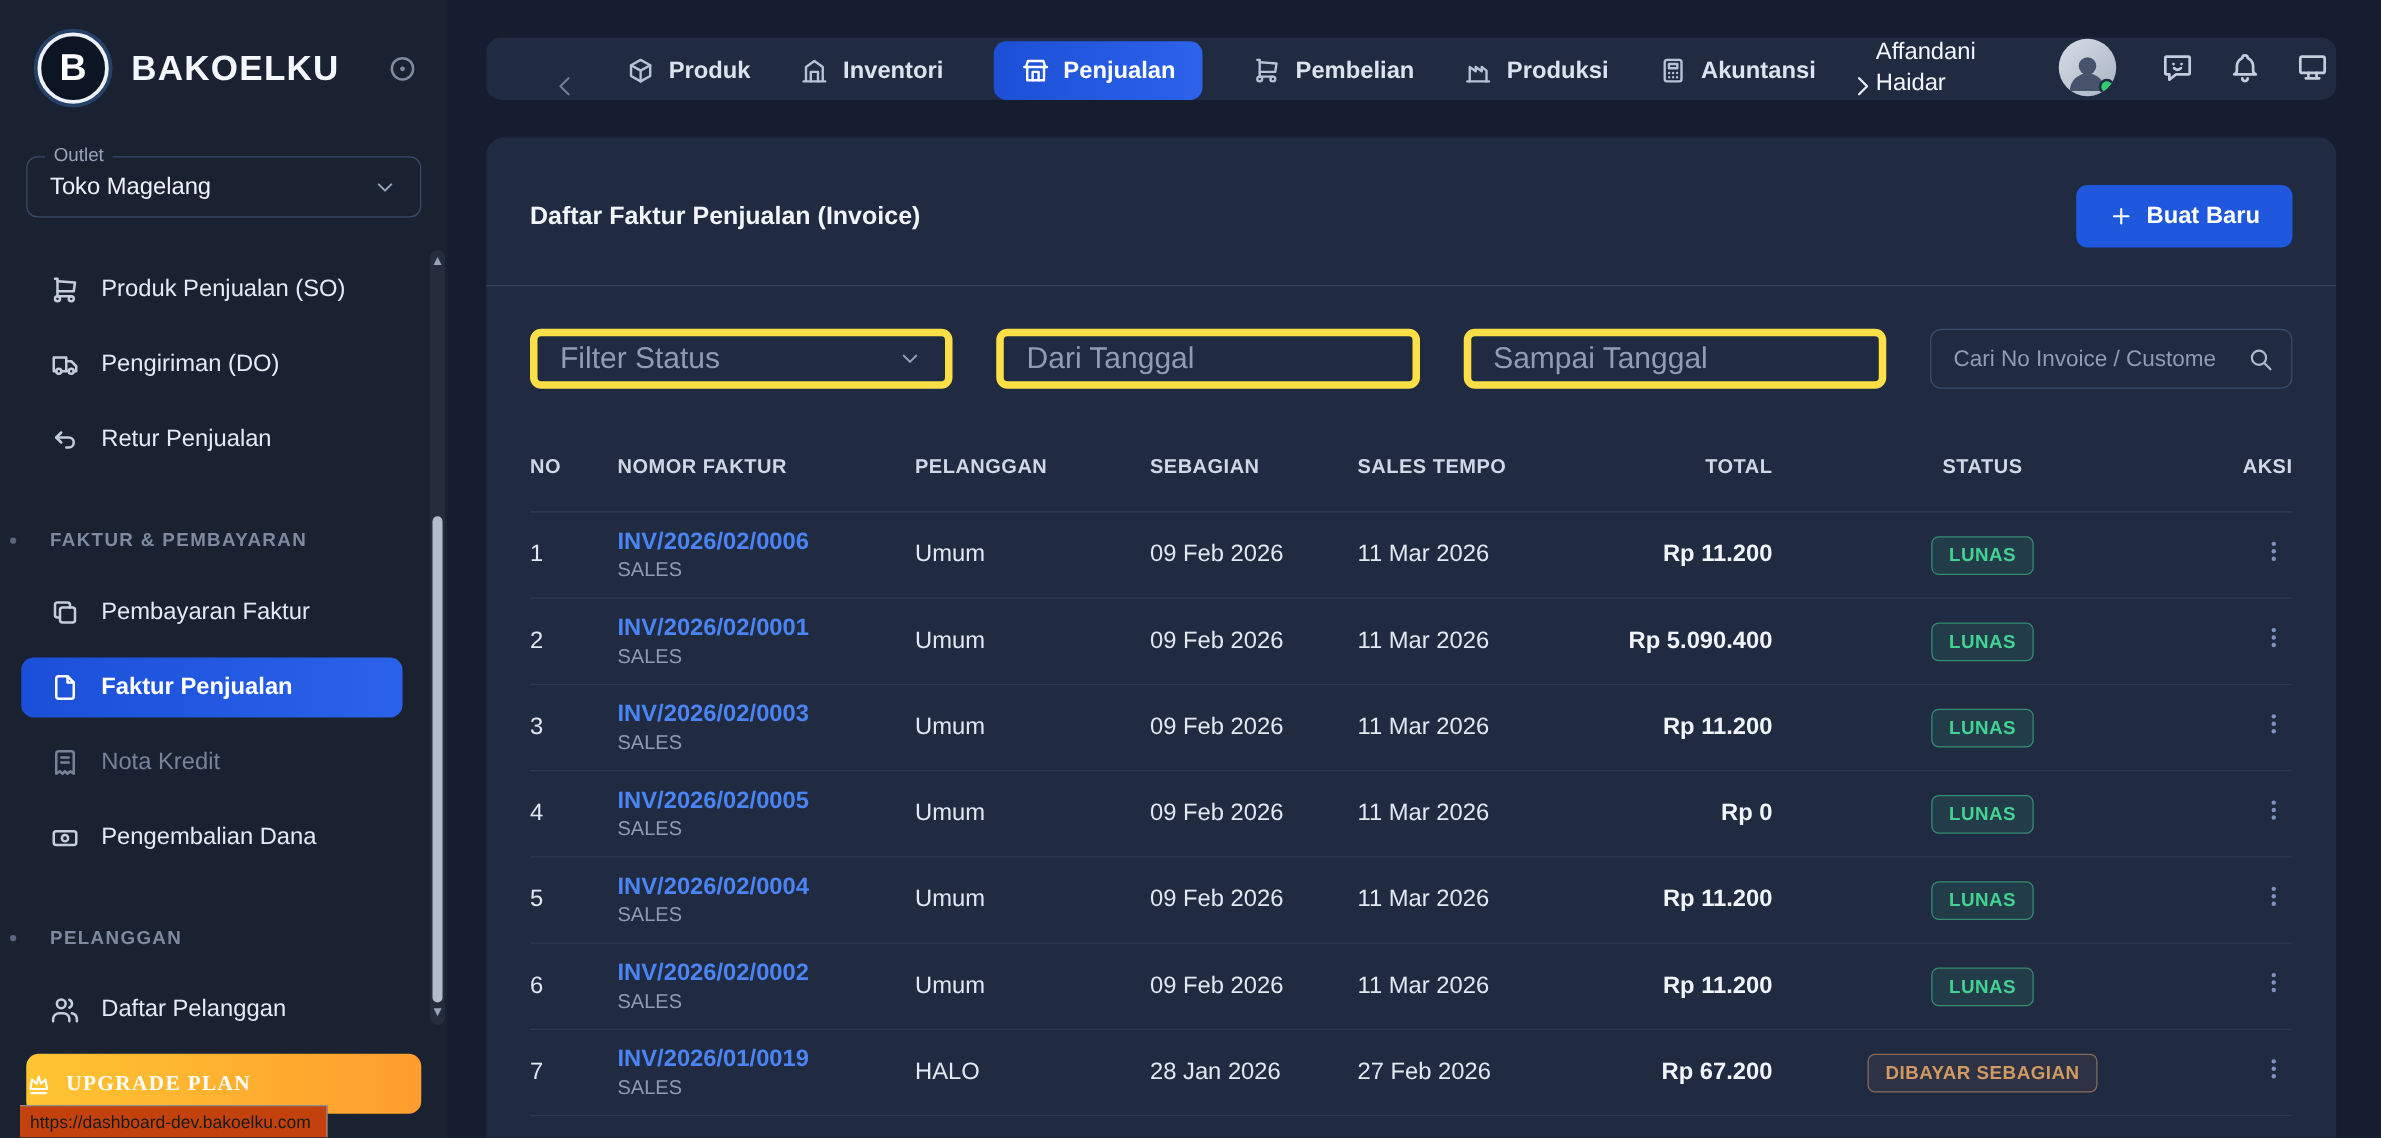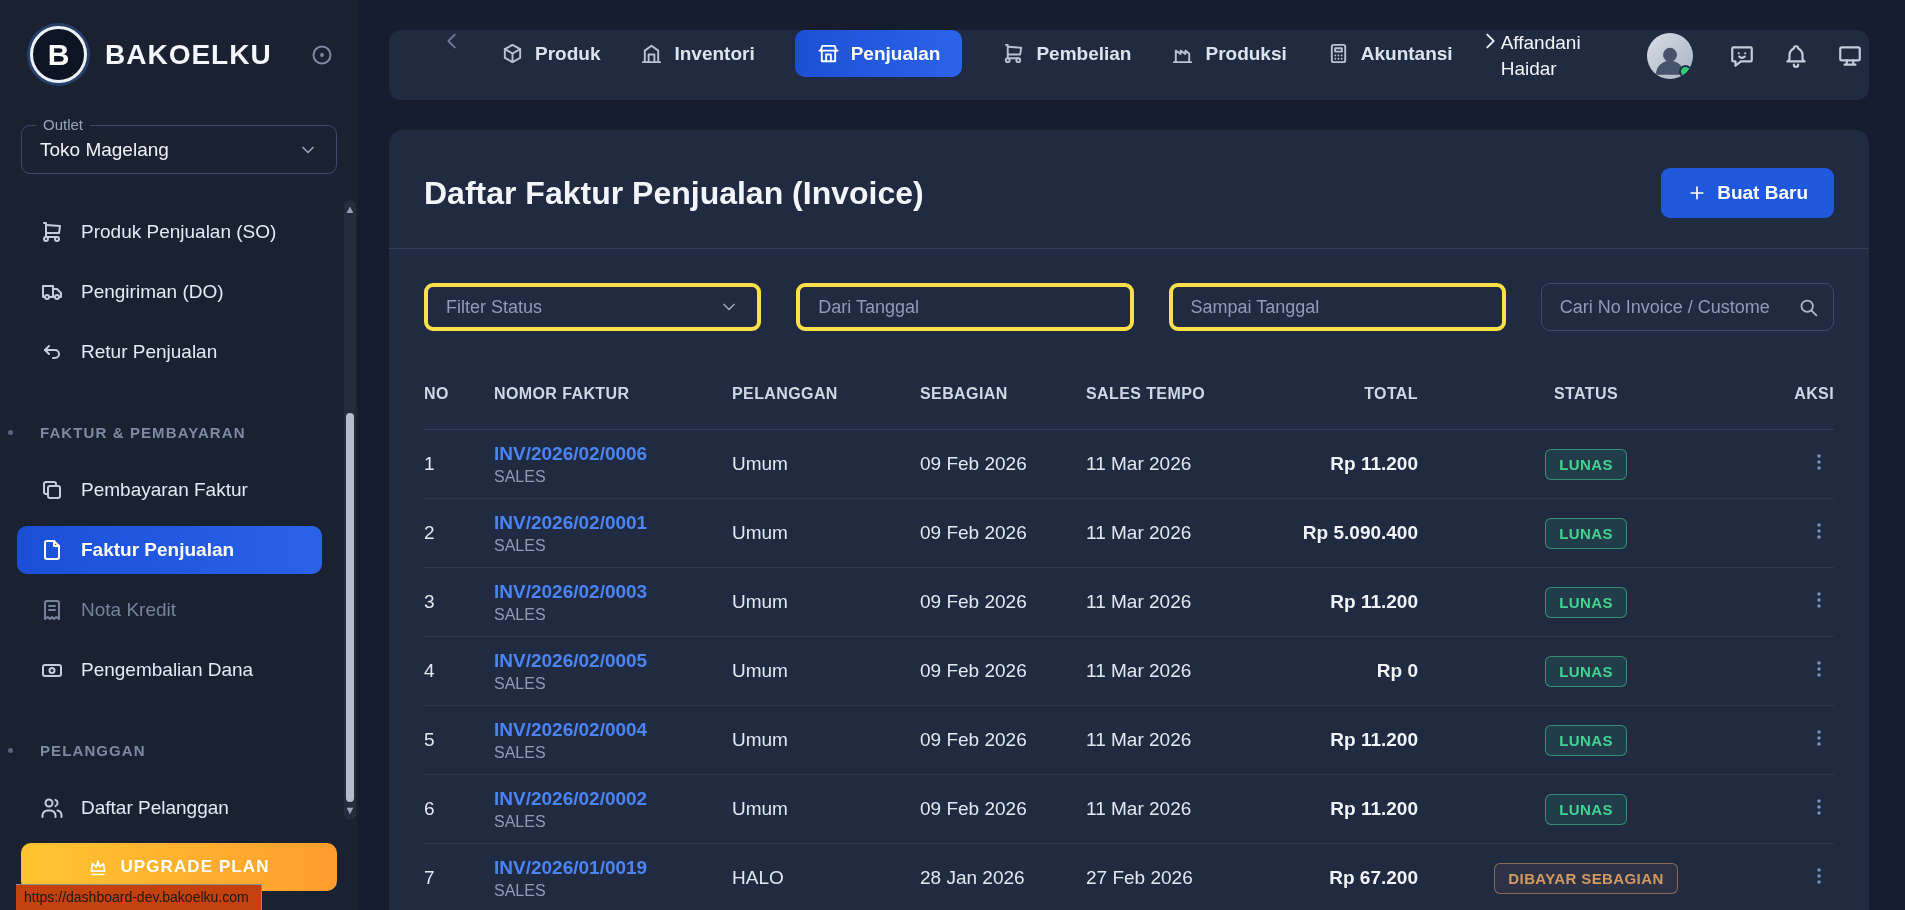--- a/index.html
+++ b/index.html
@@ -60,41 +60,41 @@
     display:flex; align-items:center;
     font-size:15px; font-weight:700; letter-spacing:1.1px; color:#7e8aa0;
   }
   .sec::before {
     content:""; position:absolute; left:-9px; top:8px;
     width:5px; height:5px; border-radius:50%; background:#59657c;
   }
 
   .upgrade {
     position:absolute; left:21px; right:21px; bottom:19px; height:48px;
-    border:none; border-radius:10px; cursor:pointer; font-family:Liberation Sans, sans-serif;
+    border:none; border-radius:10px; cursor:pointer; font-family:Liberation Serif, serif;
     background:linear-gradient(90deg, var(--upgrade-start,#ffc531), var(--upgrade-end,#ff9d2e));
     color:#ffffff; font-size:17px; font-weight:700; letter-spacing:1.1px;
-    display:flex; align-items:center; justify-content:center; gap:12px;
+    display:flex; align-items:center; gap:12px;
   }
   .upgrade svg { width:20px; height:20px; }
 
   .sb-track {
     position:absolute; right:2px; top:200px; height:620px; width:12px;
     border-radius:6px; background:rgba(255,255,255,.05);
   }
   .sb-thumb { position:absolute; left:2px; top:213px; width:8px; height:389px; border-radius:4px; background:#b3bdcc; }
   .sb-arrow { position:absolute; left:0; width:12px; text-align:center; color:#97a2b6; font-size:11px; line-height:1; }
   .sb-arrow.up { top:4px; } .sb-arrow.down { bottom:4px; }
 
   
   .main { position:absolute; left:358px; top:0; right:0; height:910px; padding:30px 36px 0 31px; overflow:hidden; }
 
   .topnav {
-    height:70px; background:var(--panel-bg,#202b42); border-radius:12px;
-    display:flex; align-items:flex-start; padding:0 33px 0 52px;
+    height:50px; background:var(--panel-bg,#202b42); border-radius:12px;
+    display:flex; align-items:flex-end; padding:0 33px 0 52px;
   }
   .nav-chev { display:flex; color:#6d7a92; cursor:pointer; }
   .nav-chev svg { width:22px; height:22px; }
   .nav-chev.right { color:#e6ecf5; margin-left:26px; }
   .nav-items { display:flex; align-items:center; gap:40px; margin-left:38px; }
   .nav-item { display:flex; align-items:center; gap:11px; font-size:19px; font-weight:600; color:#dce3ee; cursor:pointer; white-space:nowrap; }
   .nav-item svg { width:23px; height:23px; color:#b7c2d4; }
   .nav-item.active { background:linear-gradient(90deg,#1c4fd6,#2b63ea); padding:12px 22px; border-radius:10px; color:#ffffff; }
   .nav-item.active svg { color:#ffffff; }
   .nav-right { margin-left:auto; display:flex; align-items:center; }
@@ -109,33 +109,33 @@
   .icon-btn { color:#c3cddc; margin-left:28px; cursor:pointer; }
   .icon-btn:first-of-type { margin-left:0; }
   .icon-btn svg { width:26px; height:26px; }
 
   
   .card { margin-top:30px; background:var(--panel-bg,#202b42); border-radius:14px; height:940px; }
   .card-head {
     display:flex; justify-content:space-between; align-items:center;
     padding:38px 35px 30px; border-bottom:1px solid rgba(148,163,184,.16);
   }
-  .page-title { font-size:32px; font-weight:700; color:#f2f6fb; }
+  .page-title { font-size:20px; font-weight:700; color:#f2f6fb; }
   .btn-primary {
     display:flex; align-items:center; gap:10px; height:50px; padding:0 26px;
     background:var(--accent-blue,#2460e0); border:none; border-radius:9px; cursor:pointer; font-family:inherit;
     color:#ffffff; font-size:19px; font-weight:600;
   }
   .btn-primary svg { width:20px; height:20px; }
 
   .card-body { padding:0 35px; }
   .filters { display:flex; gap:35px; margin-top:34px; }
   .filter {
-    flex:1; height:48px; border:4px solid #fde047; border-radius:9px; background:transparent;
-    color:#8f9cb3; font-size:18px; display:flex; align-items:center; padding:0 18px; font-family:inherit;
+    flex:1; height:48px; border:6px solid #fde047; border-radius:9px; background:transparent;
+    color:#8f9cb3; font-size:24px; display:flex; align-items:center; padding:0 18px; font-family:inherit;
   }
   .filter.select { justify-content:space-between; cursor:pointer; }
   .filter.select svg { width:20px; height:20px; color:#97a3b8; }
   input.filter { color:#e8edf5; outline:none; display:block; width:100%; }
   input.filter::placeholder { color:#8f9cb3; }
   .search-wrap { flex:1; position:relative; }
   .search-wrap input {
     width:100%; height:48px; border:1px solid #3b4b6b; border-radius:9px; background:transparent;
     color:#e8edf5; font-size:18px; padding:0 48px 0 18px; outline:none; font-family:inherit;
   }

